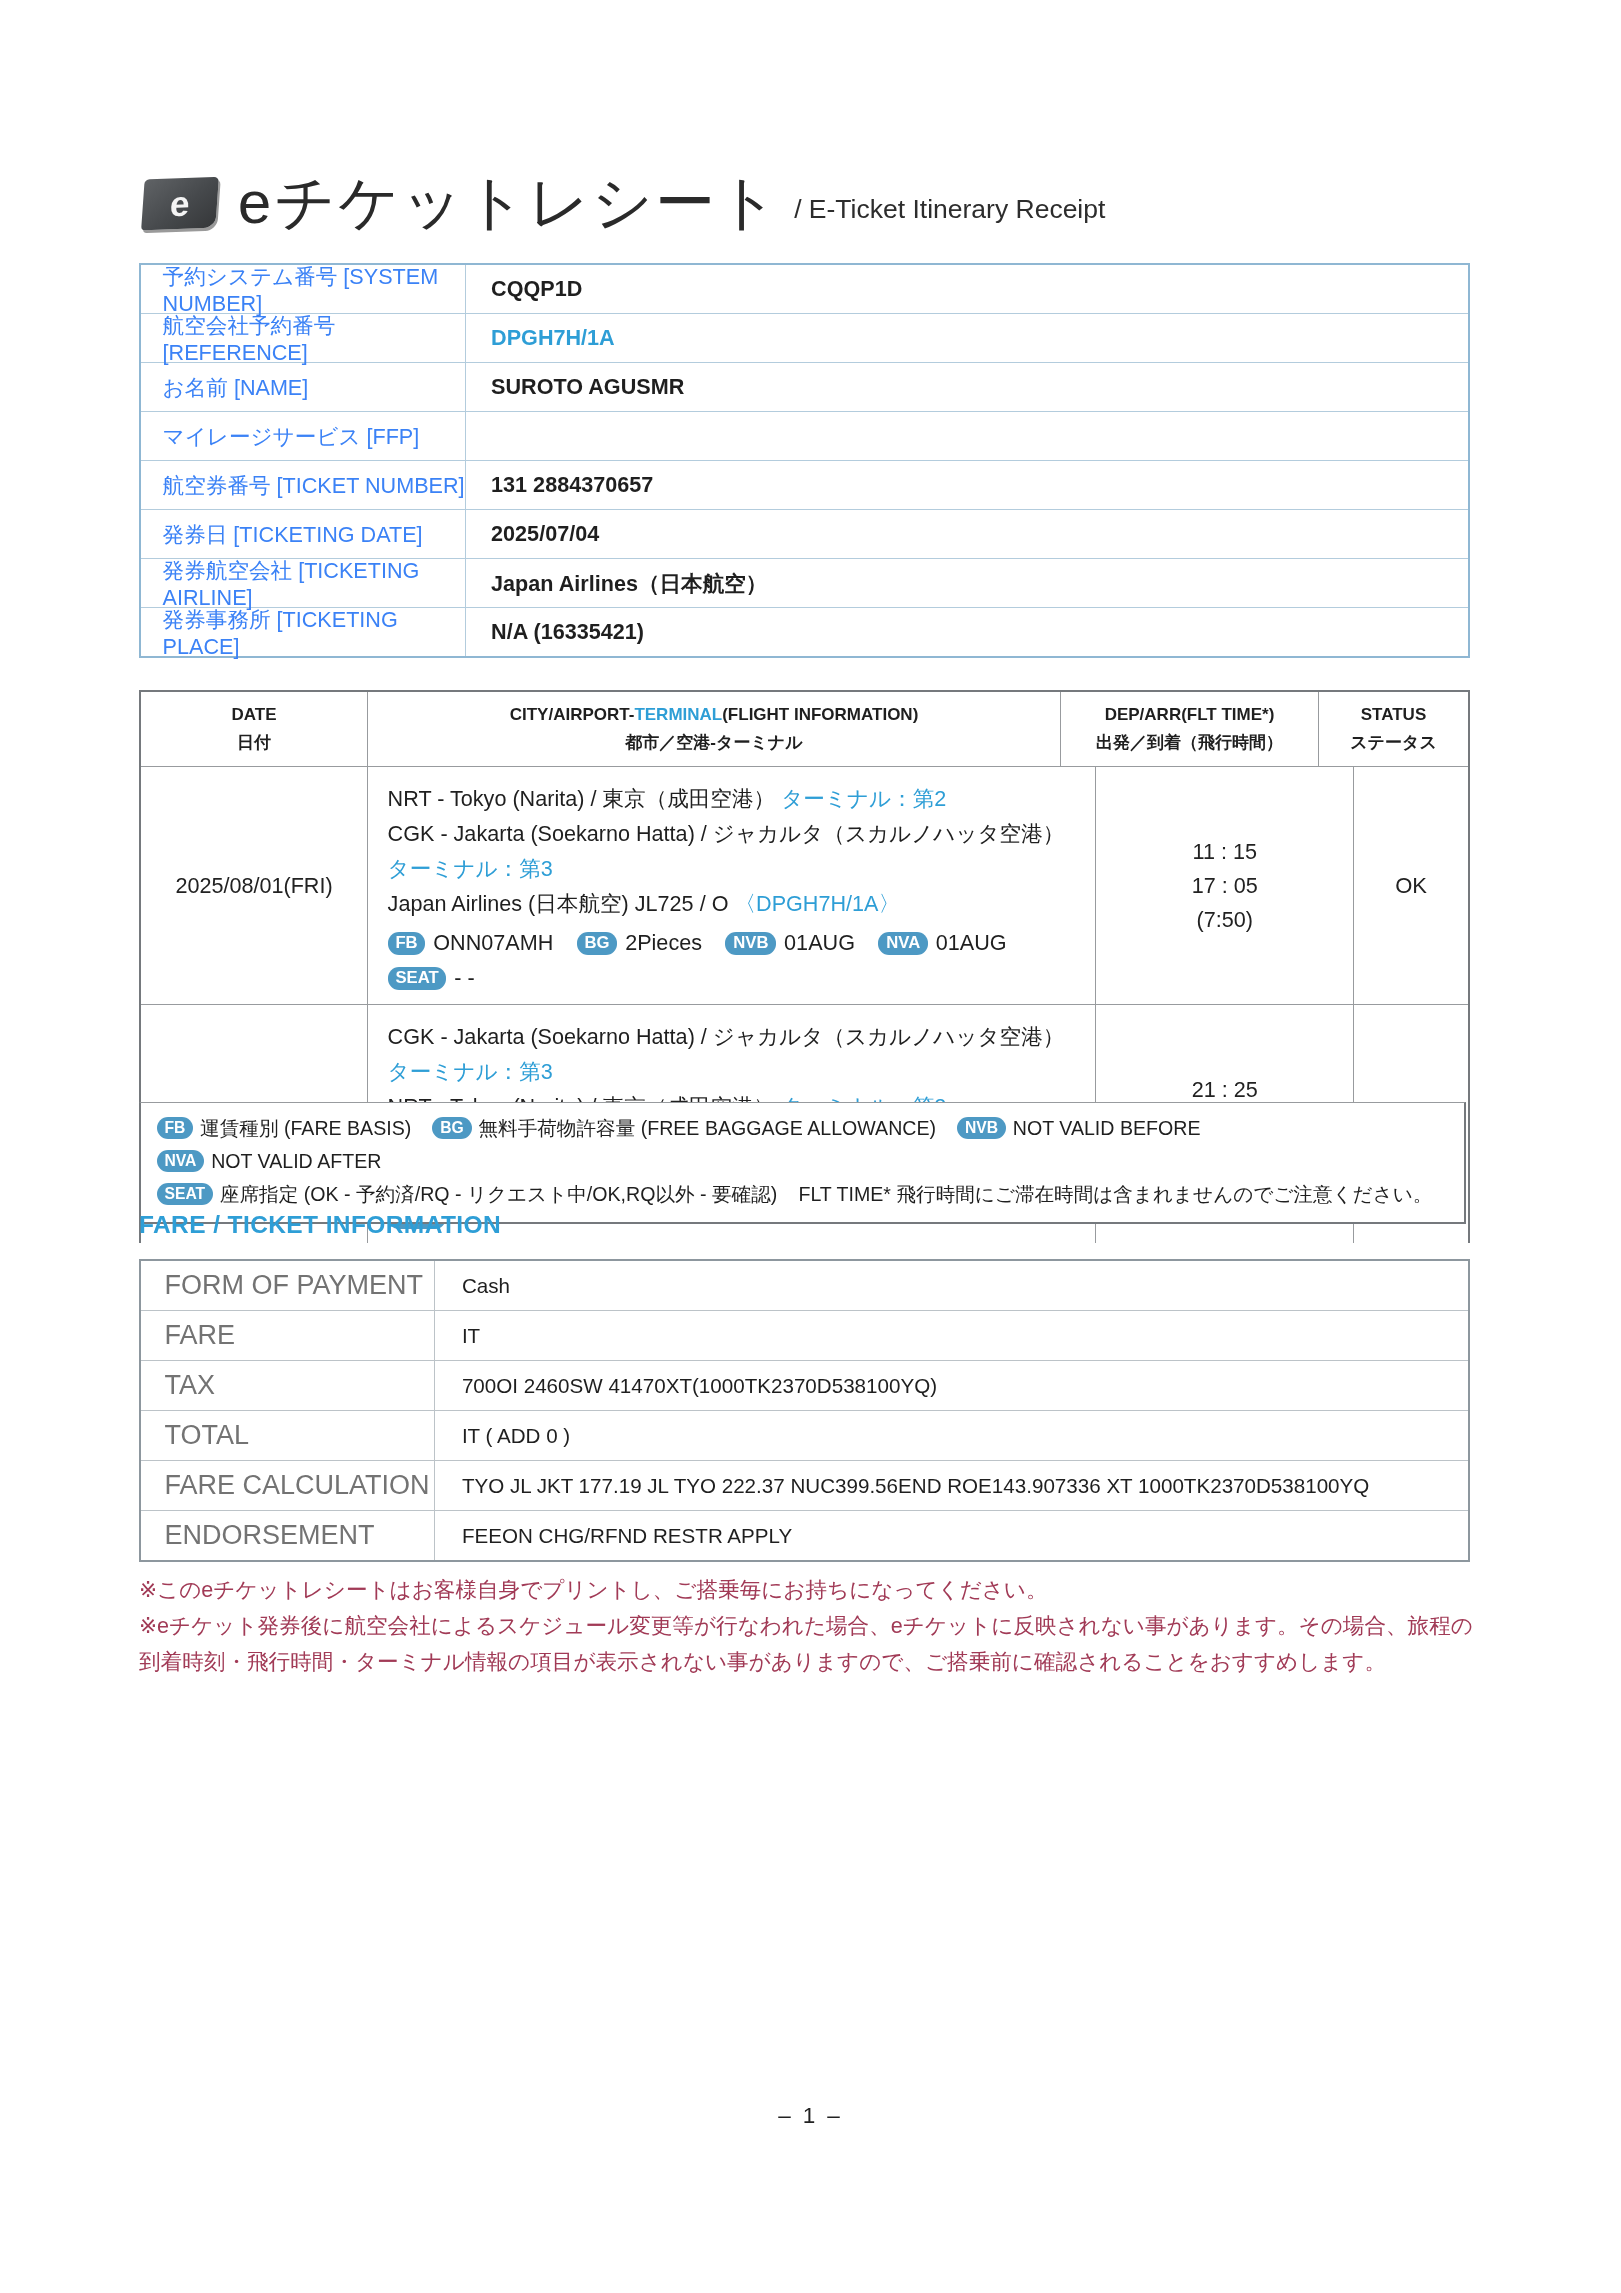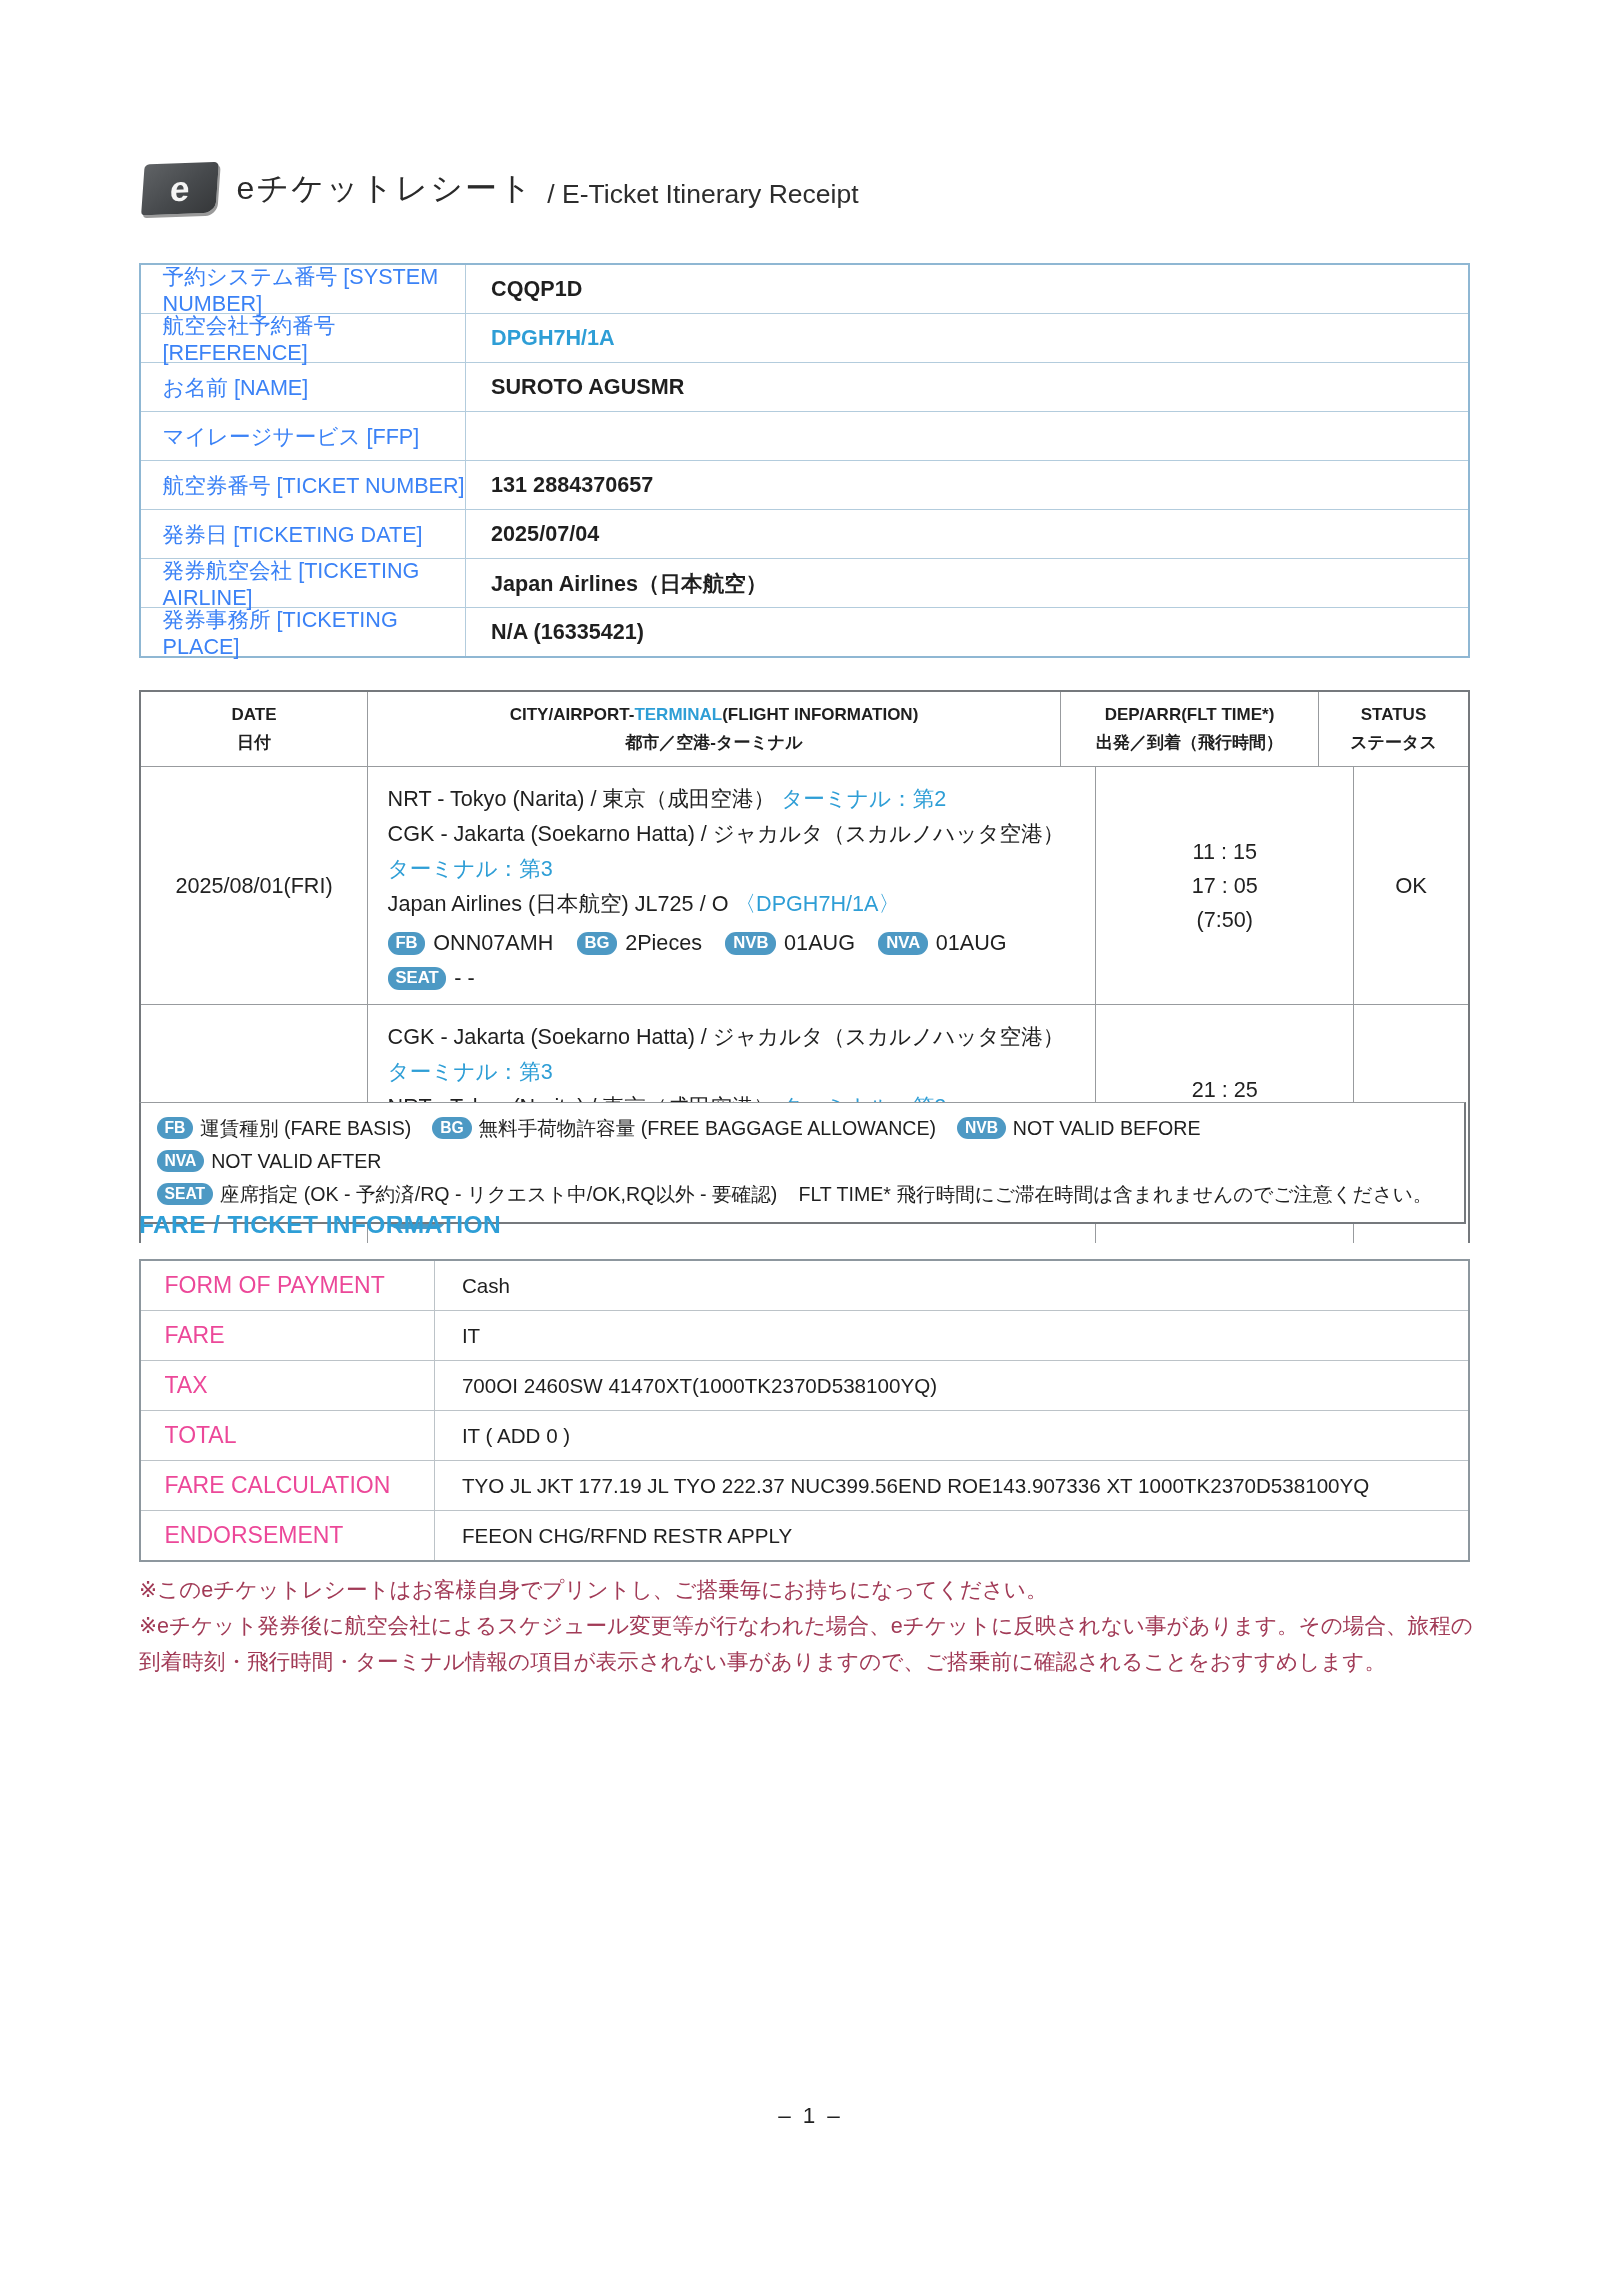--- a/index.html
+++ b/index.html
@@ -14,21 +14,21 @@
   .doc-header { position:absolute; left:143px; top:163px; display:flex; align-items:center; }
   .eticket-icon {
     width:74px; height:51px; margin-right:19.6px;
     background:linear-gradient(140deg,#606366 0%,#46494c 55%,#353739 100%);
     border-radius:4.9px 4.9px 11.8px 3.9px;
     transform:skewX(-6deg) rotate(-2deg);
     display:flex; align-items:center; justify-content:center;
     box-shadow:2px 2.9px 0 #9a9a9a;
   }
   .eticket-icon-e { color:#f4f4f4; font-size:35px; font-weight:bold; line-height:1; }
-  .title-jp { font-size:32px; color:#2a2a2a; letter-spacing:2px; }
+  .title-jp { font-size:60px; color:#2a2a2a; letter-spacing:2px;font-family:Liberation Mono, monospace; }
   .title-en { font-size:26.5px; color:#2d2d2d; margin-left:13.7px; padding-top:11.8px; }
 
   
   .booking-table {
     position:absolute; left:139px; top:263px; width:1327px;
     border:2px solid #8fb7d3; background:#fff;
   }
   .bt-row { display:flex; height:48px; border-top:1px solid #b3ccdd; }
   .bt-row:first-child { border-top:none; }
   .bt-label {
@@ -92,21 +92,21 @@
     font-size:24.5px; font-weight:bold; color:#2e9ed6; letter-spacing:0.4px;
   }
   .fare-table {
     position:absolute; left:139px; top:1259px; width:1327px;
     border:2px solid #8d979e; background:#fff;
   }
   .fr-row { display:flex; height:49px; border-top:1px solid #bcc3c8; }
   .fr-row:first-child { border-top:none; }
   .fr-label {
     width:269px; padding-left:23.5px; border-right:1px solid #bcc3c8;
-    display:flex; align-items:center; font-size:23px; color:#ec4899;
+    display:flex; align-items:center; font-size:27px; color:#737373;
   }
   .fr-value { flex:1; padding-left:27.4px; display:flex; align-items:center; font-size:20.6px; color:#1f1f1f; }
 
   
   .notes {
     position:absolute; left:139px; top:1572px; width:1335px;
     color:#a13a56; font-size:21.6px; line-height:36px;
   }
 
   

